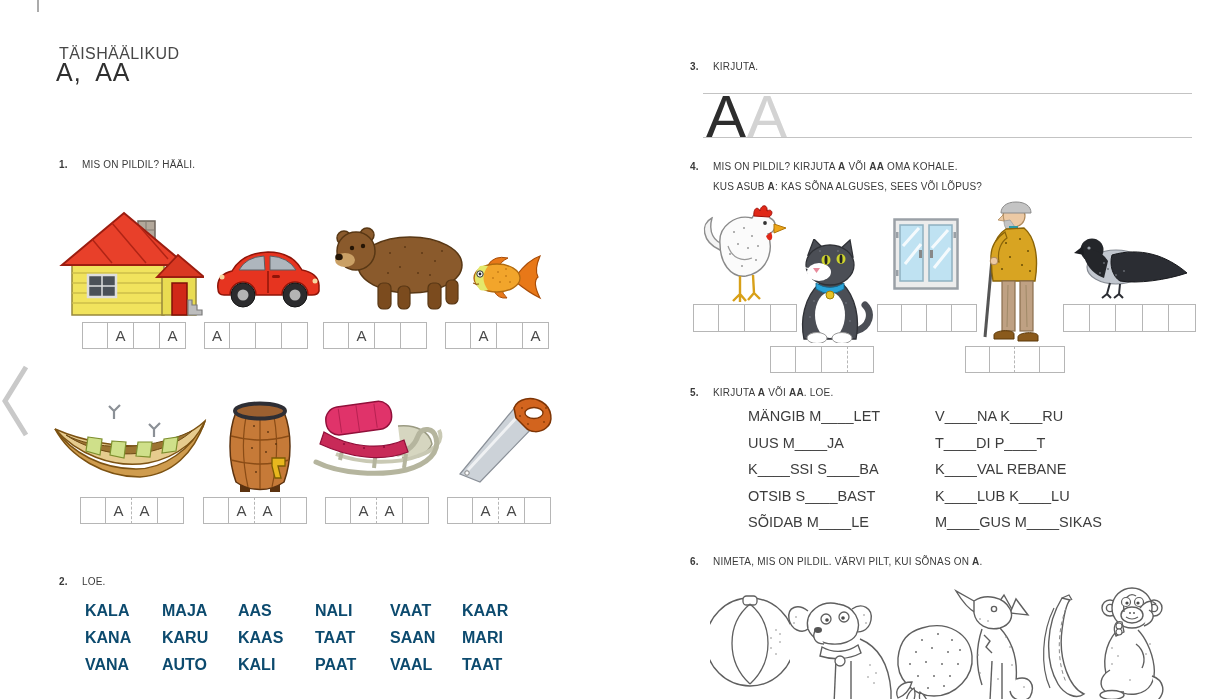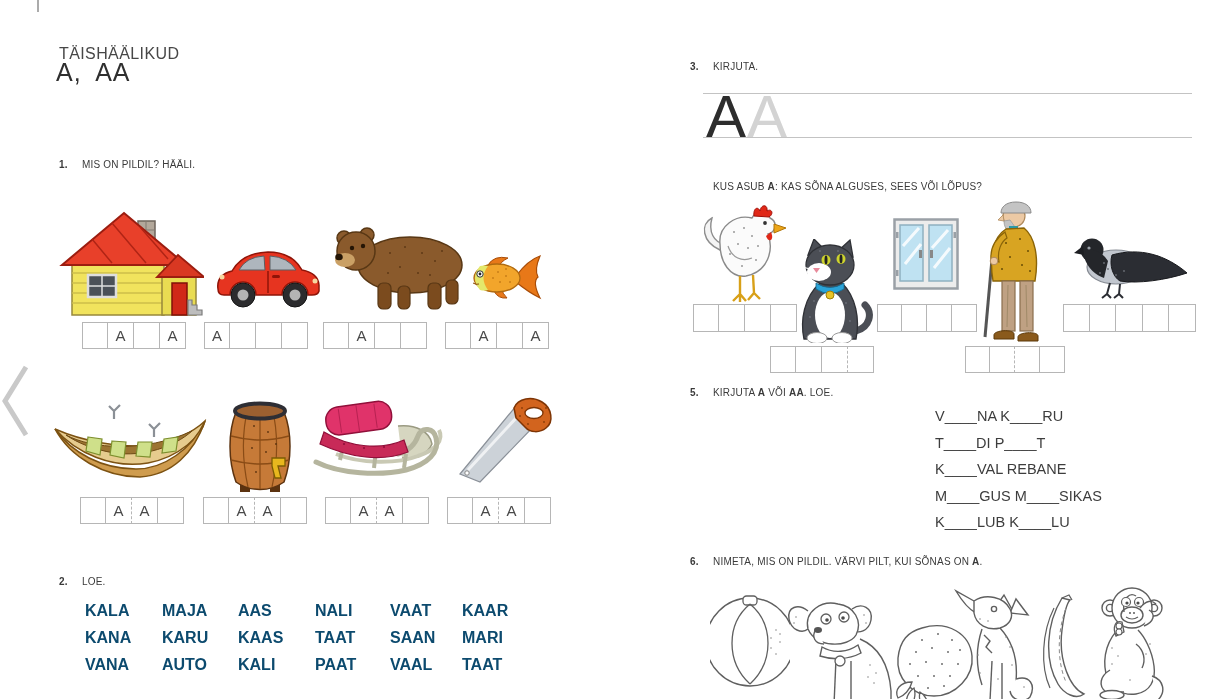--- a/index.html
+++ b/index.html
@@ -265,20 +265,21 @@
       </div>
   </div>
 
   <div class="exhead" style="left:690px;top:61px"><span class="num">3.</span><span>KIRJUTA.</span></div>
 
   <div class="wline" style="left:703px;top:93px;width:489px"></div>
   <div class="wline" style="left:703px;top:137px;width:489px"></div>
   <div class="traceA dark" style="left:706px;top:87px">A</div>
   <div class="traceA light" style="left:747px;top:87px">A</div>
 
+  <div class="exhead" style="left:690px;top:161px"><span class="num">4.</span><span><span>MIS ON PILDIL? KIRJUTA </span><b>A</b><span> VÕI </span><b>AA</b><span> OMA KOHALE.</span></span></div>
   <div class="exhead" style="left:713px;top:181px"><span>KUS ASUB </span><b>A</b><span>: KAS SÕNA ALGUSES, SEES VÕI LÕPUS?</span></div>
 
   <svg class="abs" style="left:698px;top:202px" width="90" height="104" viewBox="0 0 90 104">
     <path d="M22,48 C4,40 2,22 14,16 C10,30 16,40 26,42 Z" fill="#f4f4f4" stroke="#8d8d8d" stroke-width="1.4"></path>
     <path d="M22,42 C20,24 38,12 54,16 C58,8 70,8 72,16 C80,20 78,30 70,32 C76,48 70,70 48,74 C32,76 22,60 22,42 Z" fill="#fbfbfb" stroke="#8a8a8a" stroke-width="1.4"></path>
     <path d="M56,14 C55,6 60,4 62,9 C63,2 70,2 69,9 C74,6 76,12 71,15 Z" fill="#e02818" stroke="#a01008" stroke-width="1"></path>
     <polygon points="76,22 88,26 76,31" fill="#eda618" stroke="#b07408" stroke-width="1"></polygon>
     <path d="M73,30 C77,39 70,41 68,34 Z" fill="#e02818"></path>
     <circle cx="67" cy="21" r="1.9" fill="#333"></circle>
     <path d="M30,44 C34,56 44,60 54,56" fill="none" stroke="#9a9a9a" stroke-width="1.2"></path>
@@ -407,26 +408,33 @@
     </div>
   <div class="cellbox" style="left:965px;top:346px;--cw:25px">
       <div class="cell"></div>
       <div class="cell dashed"></div>
       <div class="cell"></div>
       <div class="cell"></div>
     </div>
 
   <div class="exhead" style="left:690px;top:387px"><span class="num">5.</span><span><span>KIRJUTA </span><b>A</b><span> VÕI </span><b>AA</b><span>. LOE.</span></span></div>
 
+  <div class="fill-list" style="left:748px;top:408px">
+      <div>MÄNGIB M____LET</div>
+      <div>UUS M____JA</div>
+      <div>K____SSI S____BA</div>
+      <div>OTSIB S____BAST</div>
+      <div>SÕIDAB M____LE</div>
+    </div>
   <div class="fill-list" style="left:935px;top:408px">
       <div>V____NA K____RU</div>
       <div>T____DI P____T</div>
       <div>K____VAL REBANE</div>
+      <div>K____LUB K____LU</div>
       <div>M____GUS M____SIKAS</div>
-      <div>K____LUB K____LU</div>
     </div>
 
   <div class="exhead" style="left:690px;top:556px"><span class="num">6.</span><span><span>NIMETA, MIS ON PILDIL. VÄRVI PILT, KUI SÕNAS ON </span><b>A</b><span>.</span></span></div>
 
   <svg class="abs" style="left:710px;top:590px" width="80" height="100" viewBox="0 0 80 100">
     <circle cx="40" cy="52" r="44" fill="#fff" stroke="#5f5f5f" stroke-width="1.4"></circle>
     <rect x="33" y="6" width="14" height="9" rx="3.5" fill="#fff" stroke="#5f5f5f" stroke-width="1.3"></rect>
     <path d="M40,14 C16,34 16,72 40,94 M40,14 C64,34 64,72 40,94" fill="none" stroke="#5f5f5f" stroke-width="1.3"></path>
     <g fill="#8a8a8a">
       <circle cx="66" cy="40" r="0.8"></circle>

